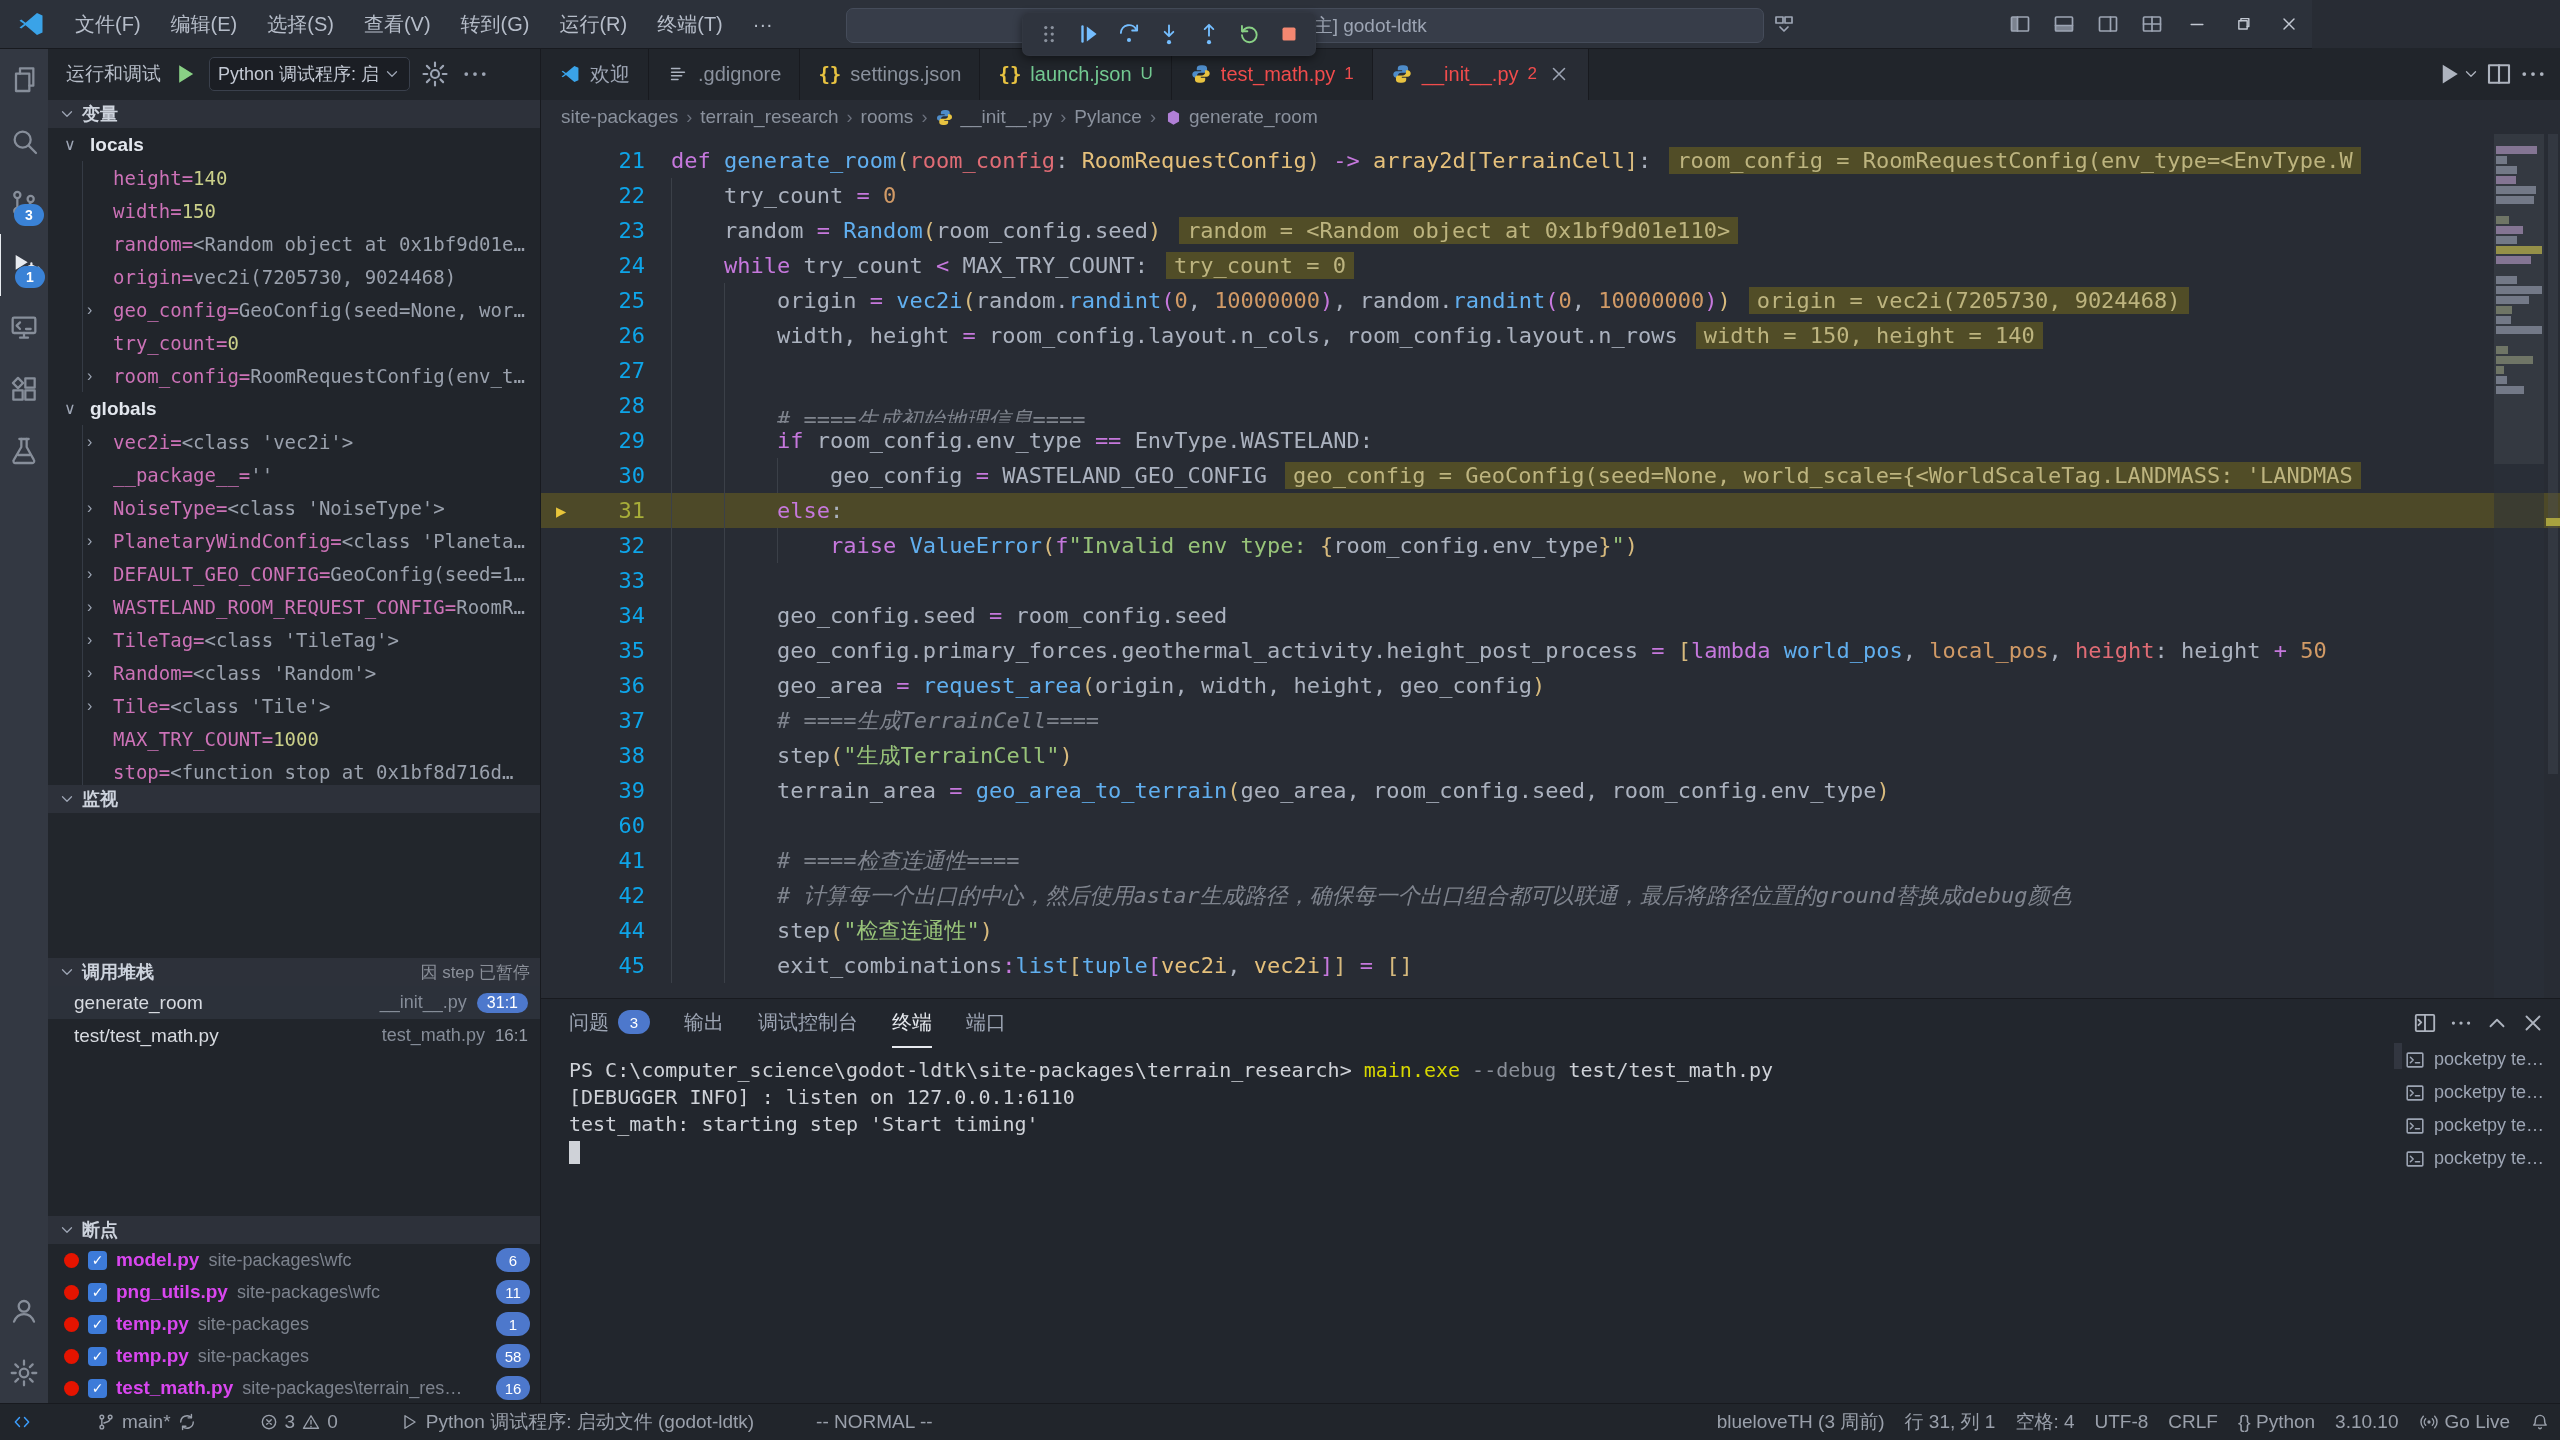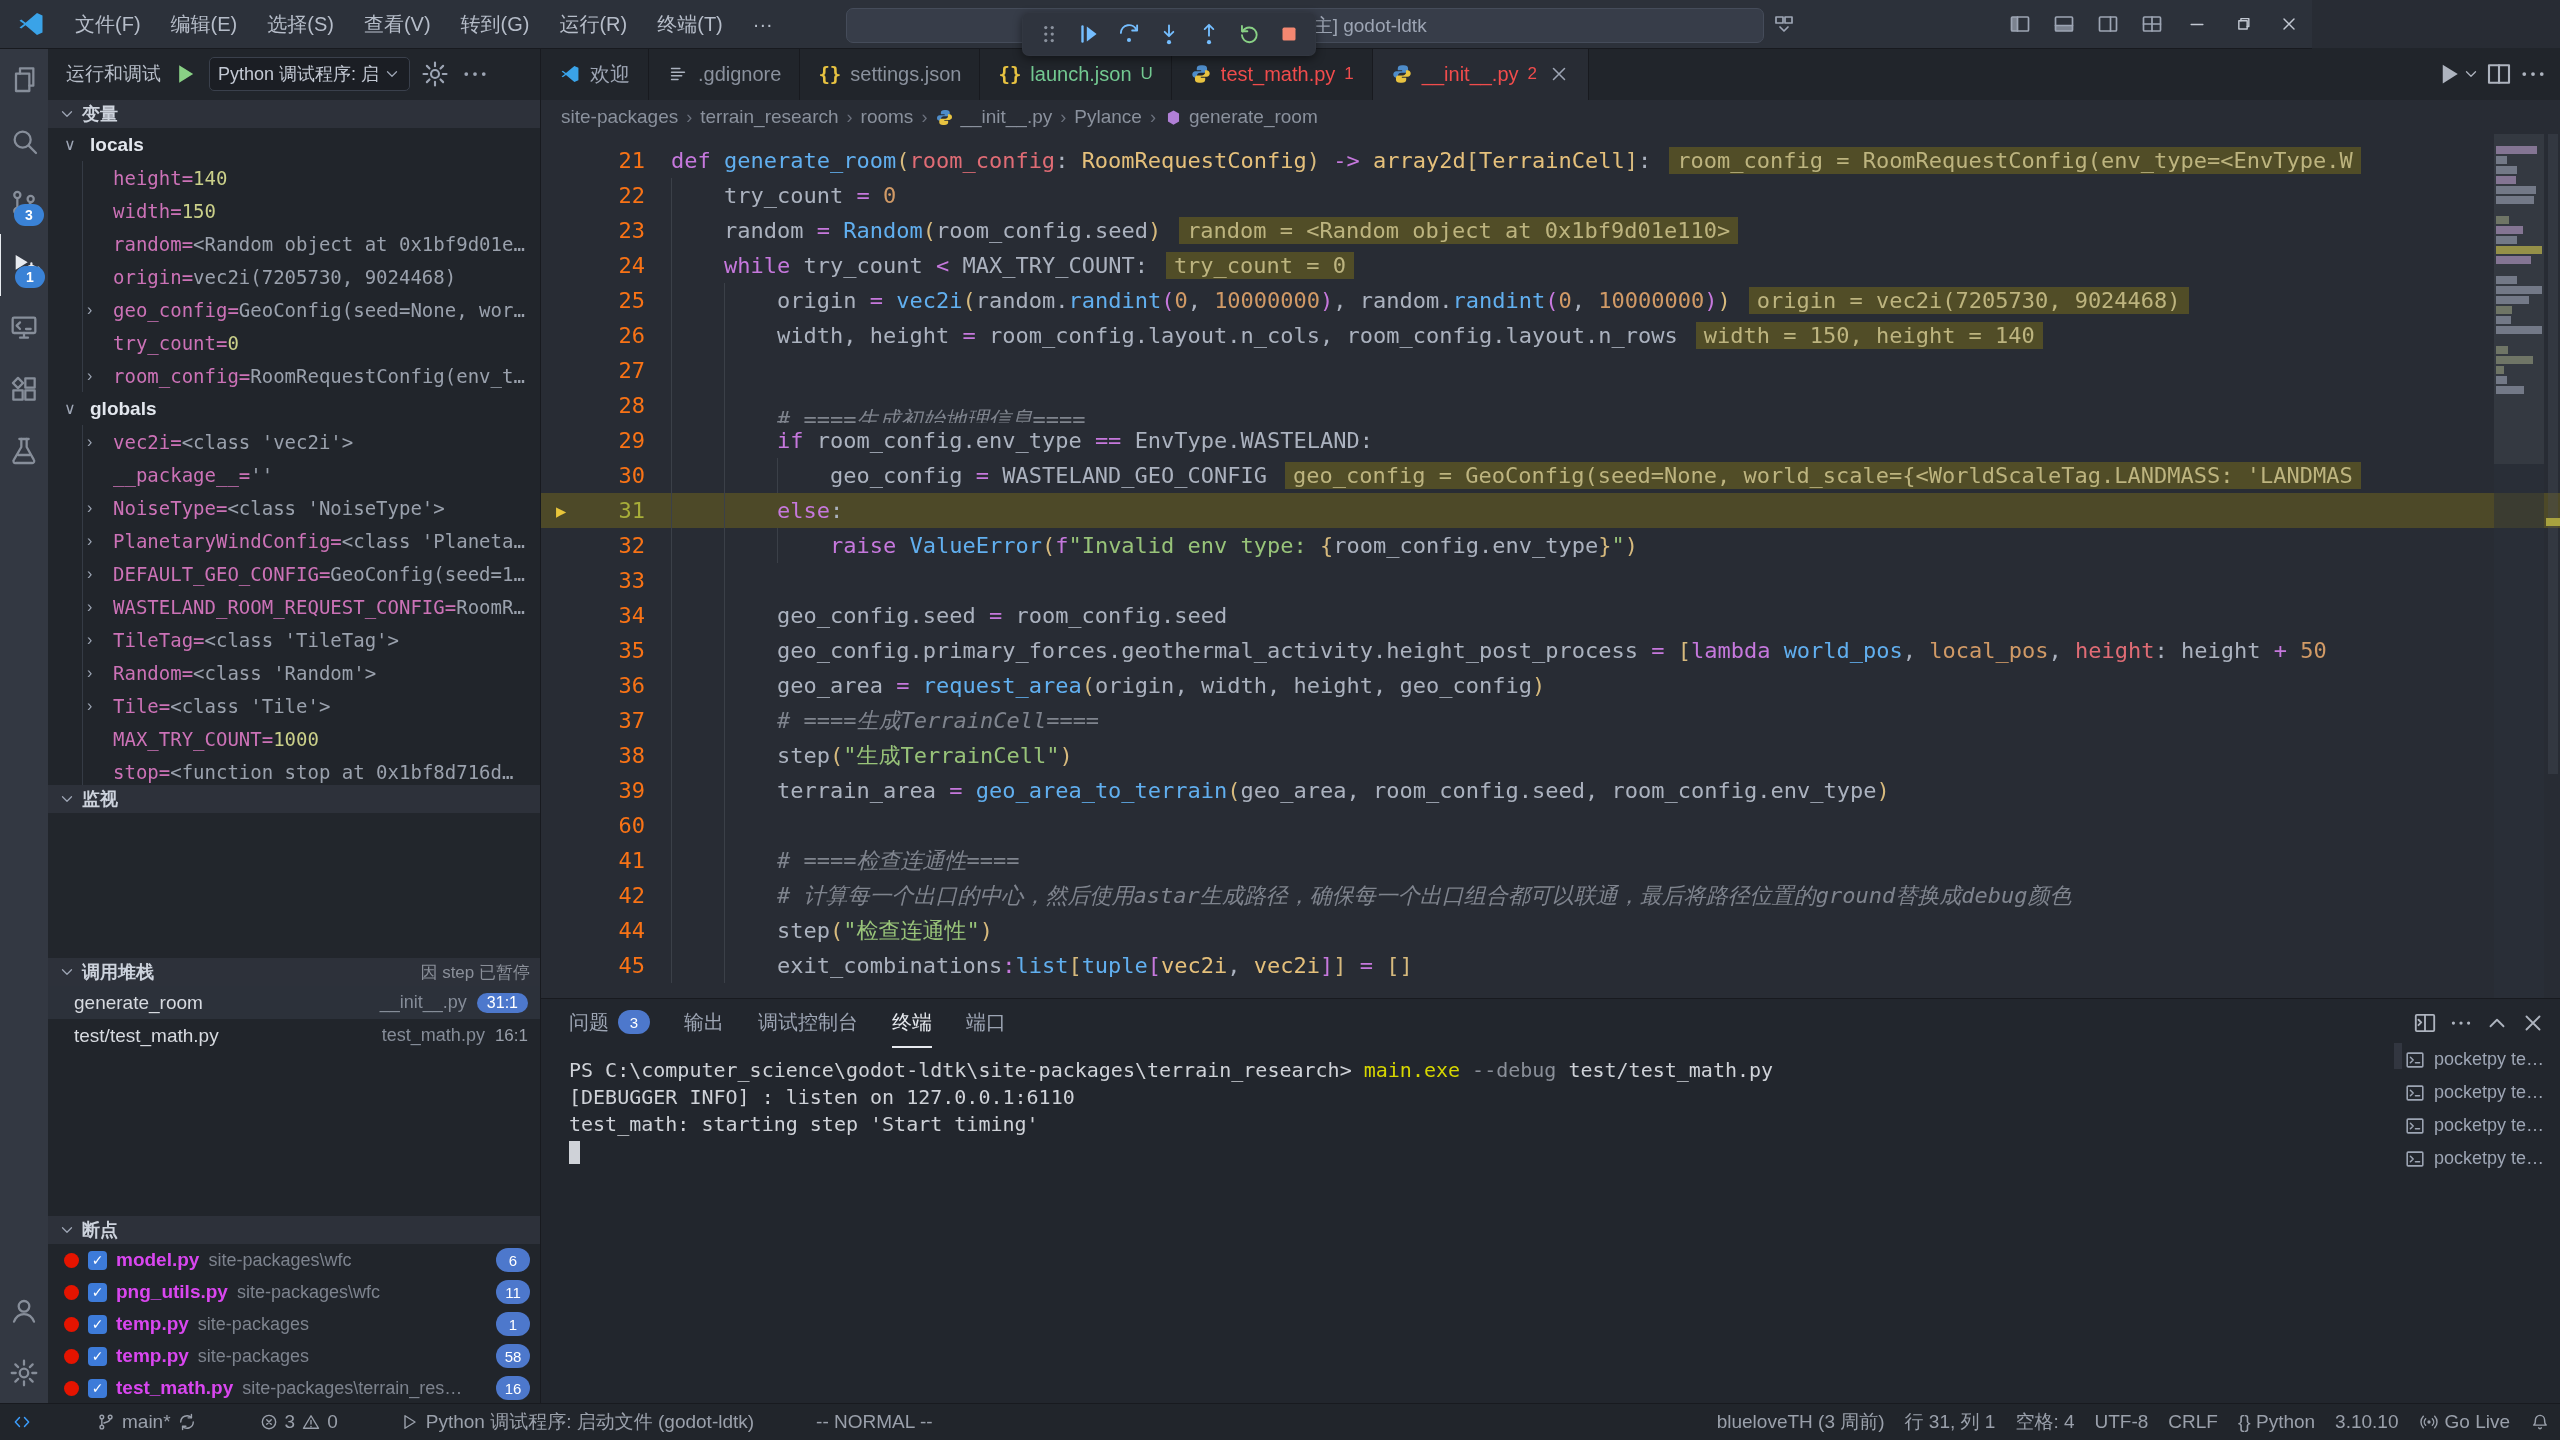--- a/index.html
+++ b/index.html
@@ -99,21 +99,21 @@
                color:#8a919d;font-size:19px;flex:none;}
   .crumb{display:flex;align-items:center;gap:6px;}
   .crumb .ic{width:19px;height:19px;}
   .crumb-sep{color:#6b717d;font-size:18px;}
   
   .codearea{position:relative;flex:1;overflow:hidden;background:#282c34;}
   .codelines{position:absolute;left:0;top:-26px;right:0;font-family:"DejaVu Sans Mono",monospace;font-size:22px;}
   .cl{position:relative;height:35px;display:flex;align-items:center;white-space:pre;}
   .cl.current{background:#4d4928;}
   .cl-glyph{width:40px;flex:none;text-align:center;color:#e9c63b;font-size:17px;}
-  .cl-num{width:64px;flex:none;text-align:right;color:#f97316;padding-right:26px;box-sizing:content-box;}
+  .cl-num{width:64px;flex:none;text-align:right;color:#0ea5e9;padding-right:26px;box-sizing:content-box;}
   .cl.current .cl-num{color:#a8ae39;}
   .cl-code{position:relative;flex:1;overflow:hidden;display:flex;align-items:center;height:100%;}
   .guide{position:absolute;top:0;bottom:0;width:1px;background:#3b4048;}
   .tk-k{color:#c678dd;}.tk-f{color:#61afef;}.tk-t{color:#e5c07b;}.tk-s{color:#98c379;}
   .tk-n{color:#d19a66;}.tk-c{color:#7f848e;font-style:italic;}.tk-p{color:#e06c75;}
   .tk-w{color:#abb2bf;}.tk-b{color:#d7ba7d;}.tk-b2{color:#c678dd;}.tk-o{color:#c678dd;}
   .inline-hint{margin-left:18px;background:#514d27;color:#bdb47f;padding:1px 8px;white-space:pre;flex:none;}
   .minimap{position:absolute;top:0;right:16px;width:50px;bottom:0;background:#2c313a88;}
   .minimap .mrow{height:8px;margin:2px 2px;}
   .mm-slider{position:absolute;left:0;right:0;top:0;height:330px;background:#ffffff0e;}

